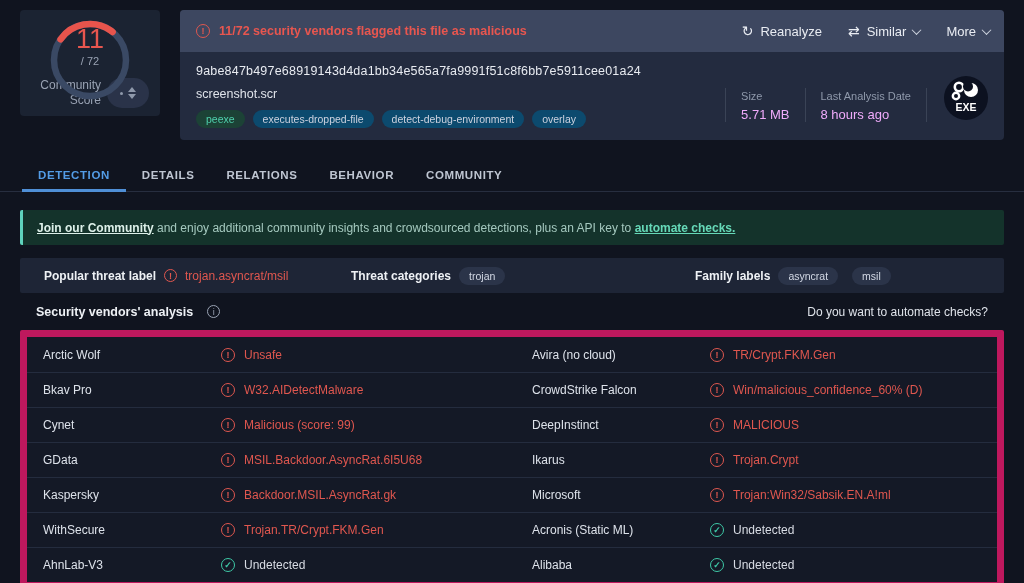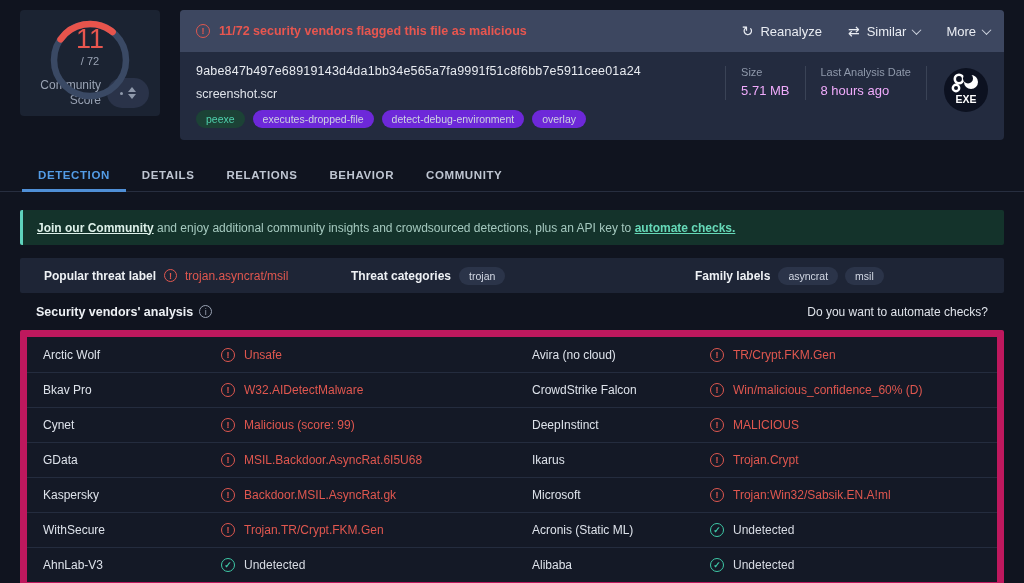--- a/index.html
+++ b/index.html
@@ -29,23 +29,23 @@
   .alert-text { font-size:12.5px; font-weight:700; }
   .alert-actions { display:flex; align-items:center; gap:26px; }
   .action-btn { display:flex; align-items:center; gap:7px; background:none; border:none; color:#e9ecf2; font-family:inherit; font-size:13px; cursor:pointer; }
   .action-icon { font-size:14px; line-height:1; }
   .chev { width:7px; height:7px; border-right:1.5px solid #cdd3de; border-bottom:1.5px solid #cdd3de; transform:rotate(45deg) translate(-1px,-1px); display:inline-block; }
 
   .file-info { flex:1; position:relative; padding:12px 16px 0 16px; }
   .file-hash { color:#e8ebf1; font-size:12.5px; letter-spacing:.2px; }
   .file-name { color:#dfe3ea; font-size:12.5px; margin-top:9px; }
   .tags { display:flex; gap:8px; margin-top:9px; }
-  .tag { height:18px; padding:0 10px; border-radius:9px; background:#6d28d9; color:#ccd2df; font-size:10.5px; display:inline-flex; align-items:center; cursor:pointer; border:none; font-family:inherit; }
+  .tag { height:18px; padding:0 10px; border-radius:9px; background:#0c4a6e; color:#ccd2df; font-size:10.5px; display:inline-flex; align-items:center; cursor:pointer; border:none; font-family:inherit; }
   .tag-accent { background:#1c4236; color:#4fd0ac; }
-  .file-meta { position:absolute; right:14px; top:14px; display:flex; align-items:flex-start; gap:15px; height:56px; }
+  .file-meta { position:absolute; right:14px; top:14px; display:flex; align-items:flex-end; gap:15px; height:56px; }
   .meta-divider { width:1px; height:34px; background:#3a4356; }
   .meta-block { display:flex; flex-direction:column; gap:5px; }
   .meta-label { color:#8f99ab; font-size:11px; }
   .meta-value { color:#f0abfc; font-size:13px; }
   .exe-badge { width:48px; height:48px; }
 
   
   .tabs { display:flex; margin:18px -20px 0 -20px; padding-left:22px; border-bottom:1px solid #272e3f; height:34px; }
   .tab { background:none; border:none; font-family:inherit; color:#bfc6d2; font-size:11.5px; font-weight:700; letter-spacing:.6px; padding:0 16px; cursor:pointer; height:34px; }
   .tab.active { color:#539ce6; box-shadow:inset 0 -3px 0 #4f8fd6; }
@@ -58,21 +58,21 @@
 
   
   .threat-bar { position:relative; margin-top:13px; height:35px; background:#1e2536; border-radius:2px; display:flex; align-items:center; font-size:12px; }
   .tb-group { position:absolute; display:flex; align-items:center; gap:8px; }
   .tb-label { color:#eef1f5; font-weight:700; }
   .tb-value-red { color:#e0574f; }
   .pill { height:18px; padding:0 10px; border-radius:9px; background:#2b3449; color:#d3d9e5; font-size:10.5px; display:inline-flex; align-items:center; cursor:pointer; border:none; font-family:inherit; }
 
   
   .analysis-header { height:37px; display:flex; align-items:center; justify-content:space-between; padding:0 16px; font-size:12.5px; }
-  .ah-left { display:flex; align-items:center; gap:6px; }
+  .ah-left { display:flex; align-items:center; gap:14px; }
   .ah-title { color:#eef1f5; font-weight:700; }
   .ah-right { color:#dfe3ea; font-size:12px; cursor:pointer; }
   .info-circ { width:13px; height:13px; border:1.2px solid #9aa3b4; border-radius:50%; color:#9aa3b4; font-size:9px; display:inline-flex; align-items:center; justify-content:center; font-style:normal; cursor:pointer; }
 
   
   .vendor-table { border:7px solid #be185d; border-radius:2px; background:#141926; }
   .vrow { display:grid; grid-template-columns:1fr 1fr; height:35px; border-top:1px solid #242c3e; }
   .vrow:first-child { border-top:none; }
   .vcell { display:flex; align-items:center; }
   .vcell.left { padding-left:16px; }
@@ -192,21 +192,21 @@
       <span class="tb-value-red">trojan.asyncrat/msil</span>
     </div>
     <div class="tb-group" style="left:331px">
       <span class="tb-label">Threat categories</span>
       <span id="cat-pills" style="display:flex;gap:7px">
           <button class="pill">trojan</button>
         </span>
     </div>
     <div class="tb-group" style="left:675px">
       <span class="tb-label">Family labels</span>
-      <span id="fam-pills" style="display:flex;gap:7px">
+      <span id="fam-pills" style="display:flex;gap:14px">
           <button class="pill">asyncrat</button>
           <button class="pill">msil</button>
         </span>
     </div>
   </div>
 
   <div class="analysis-header">
     <div class="ah-left">
       <span class="ah-title">Security vendors' analysis</span>
       <i class="info-circ">i</i>

